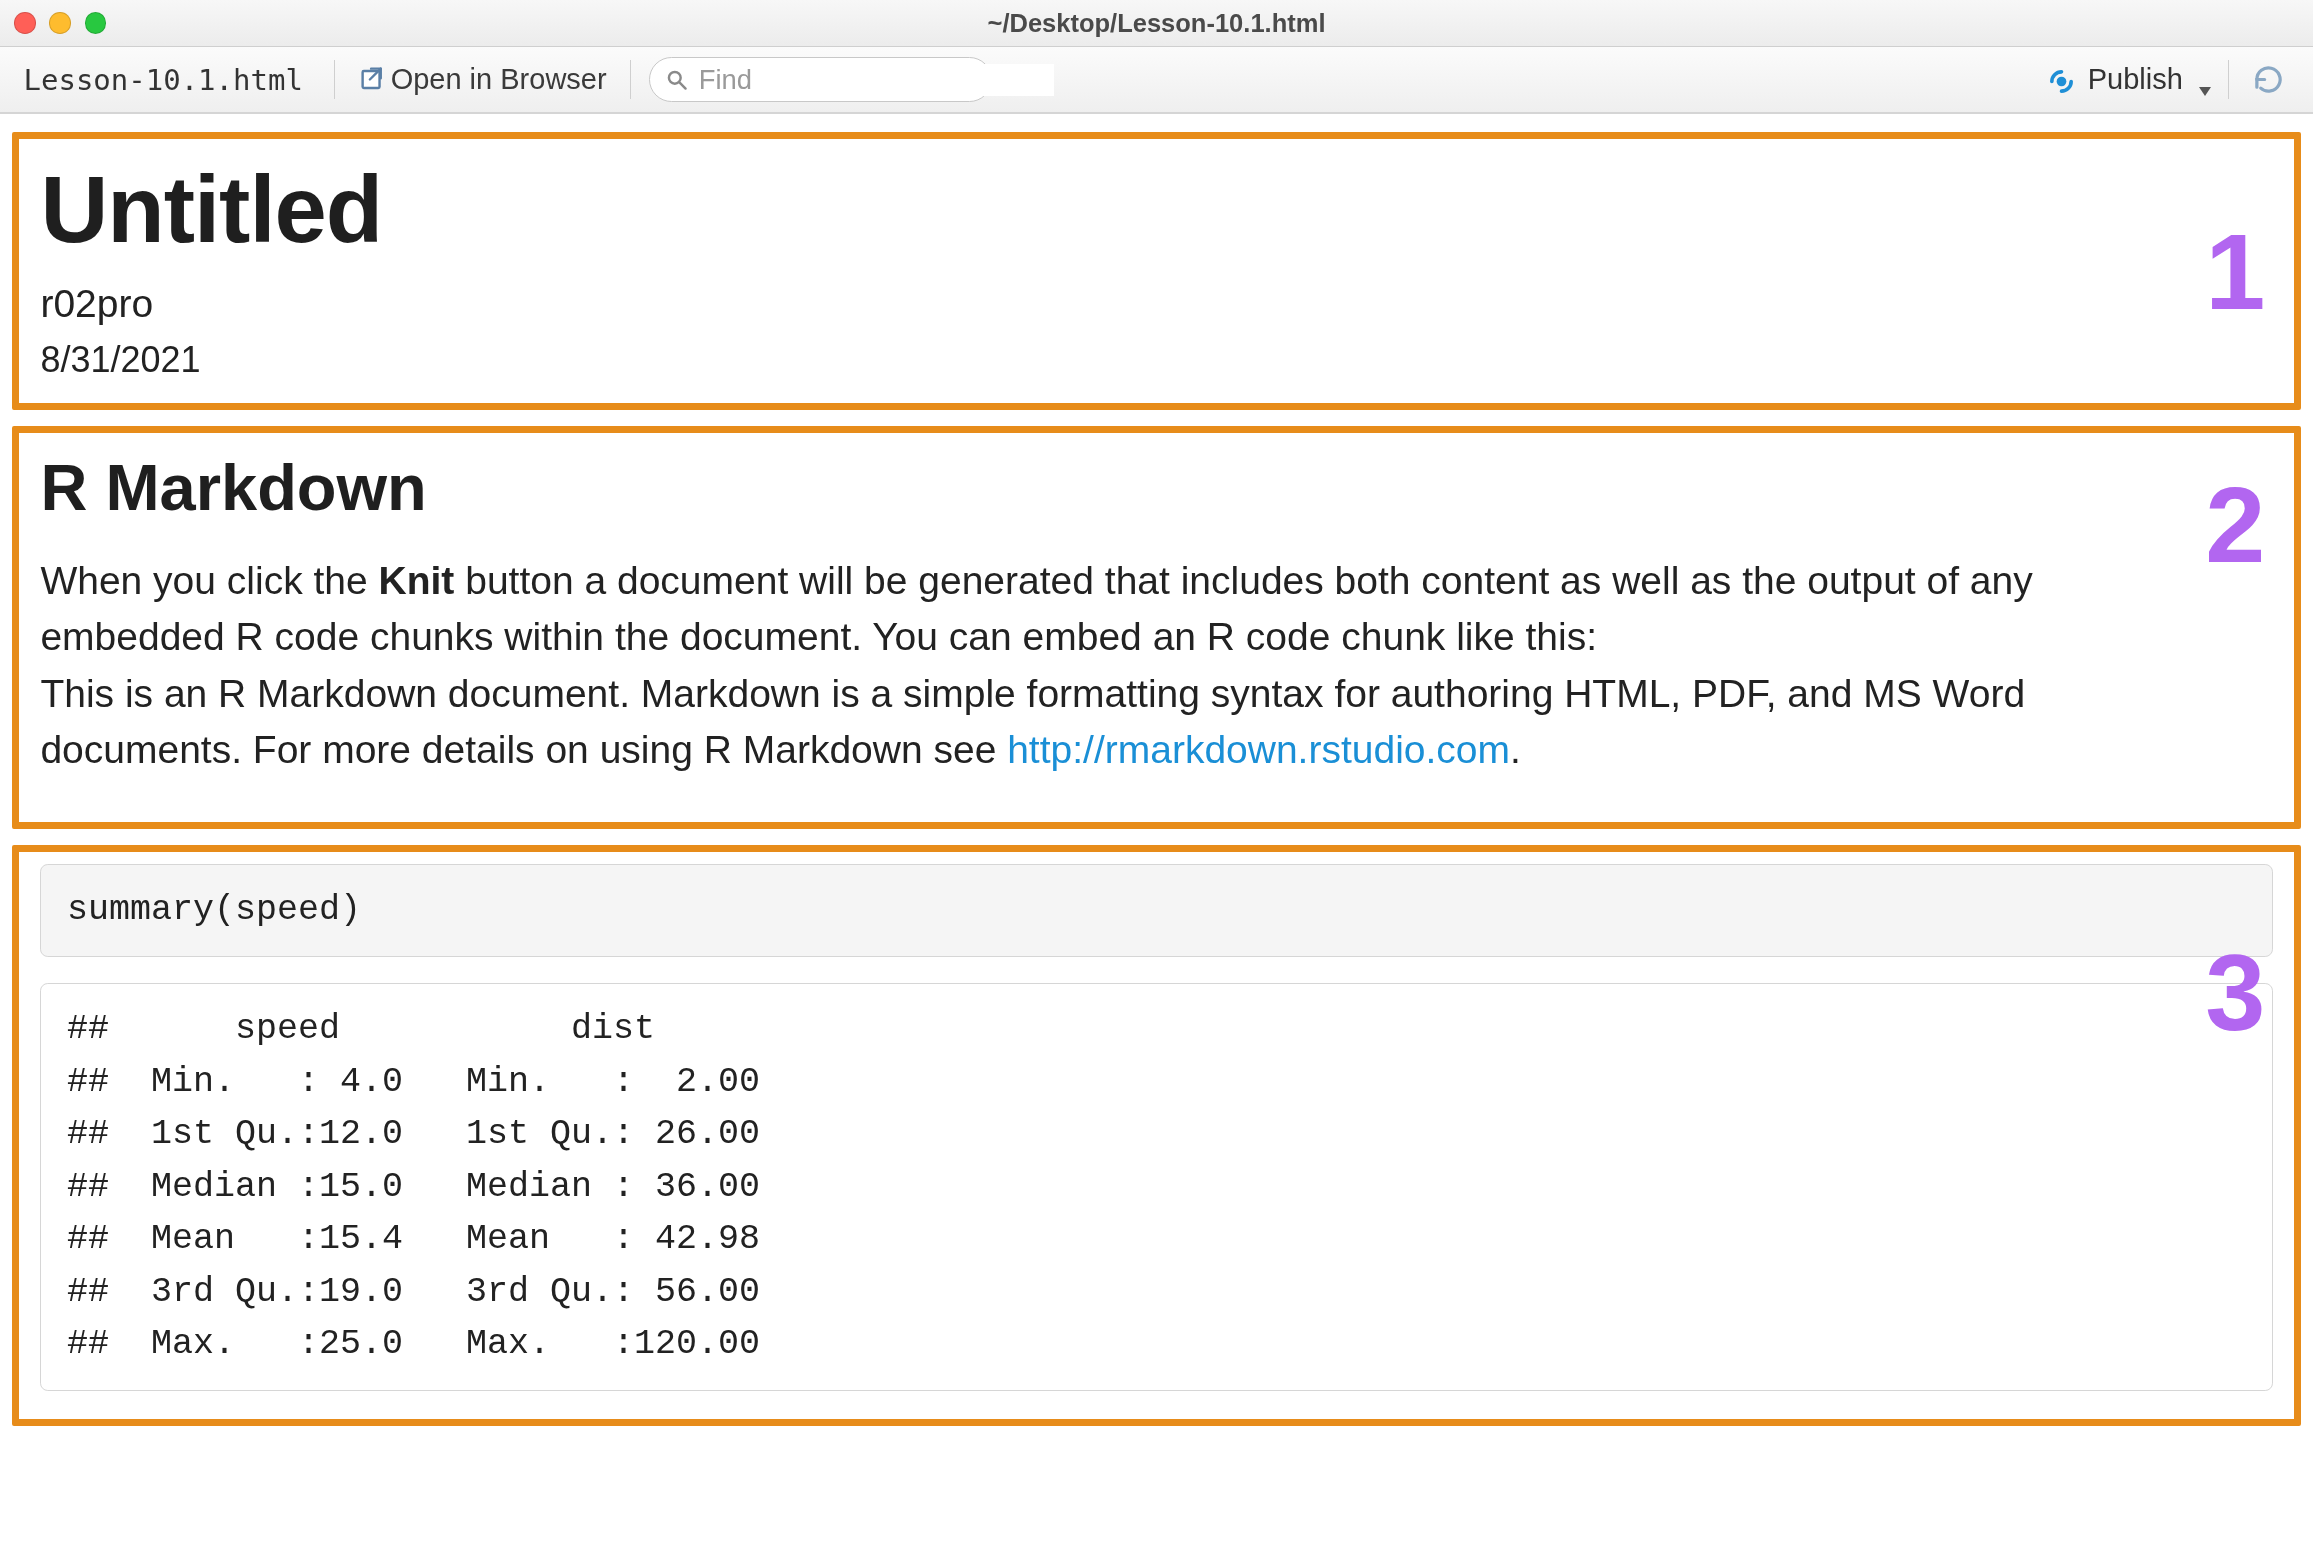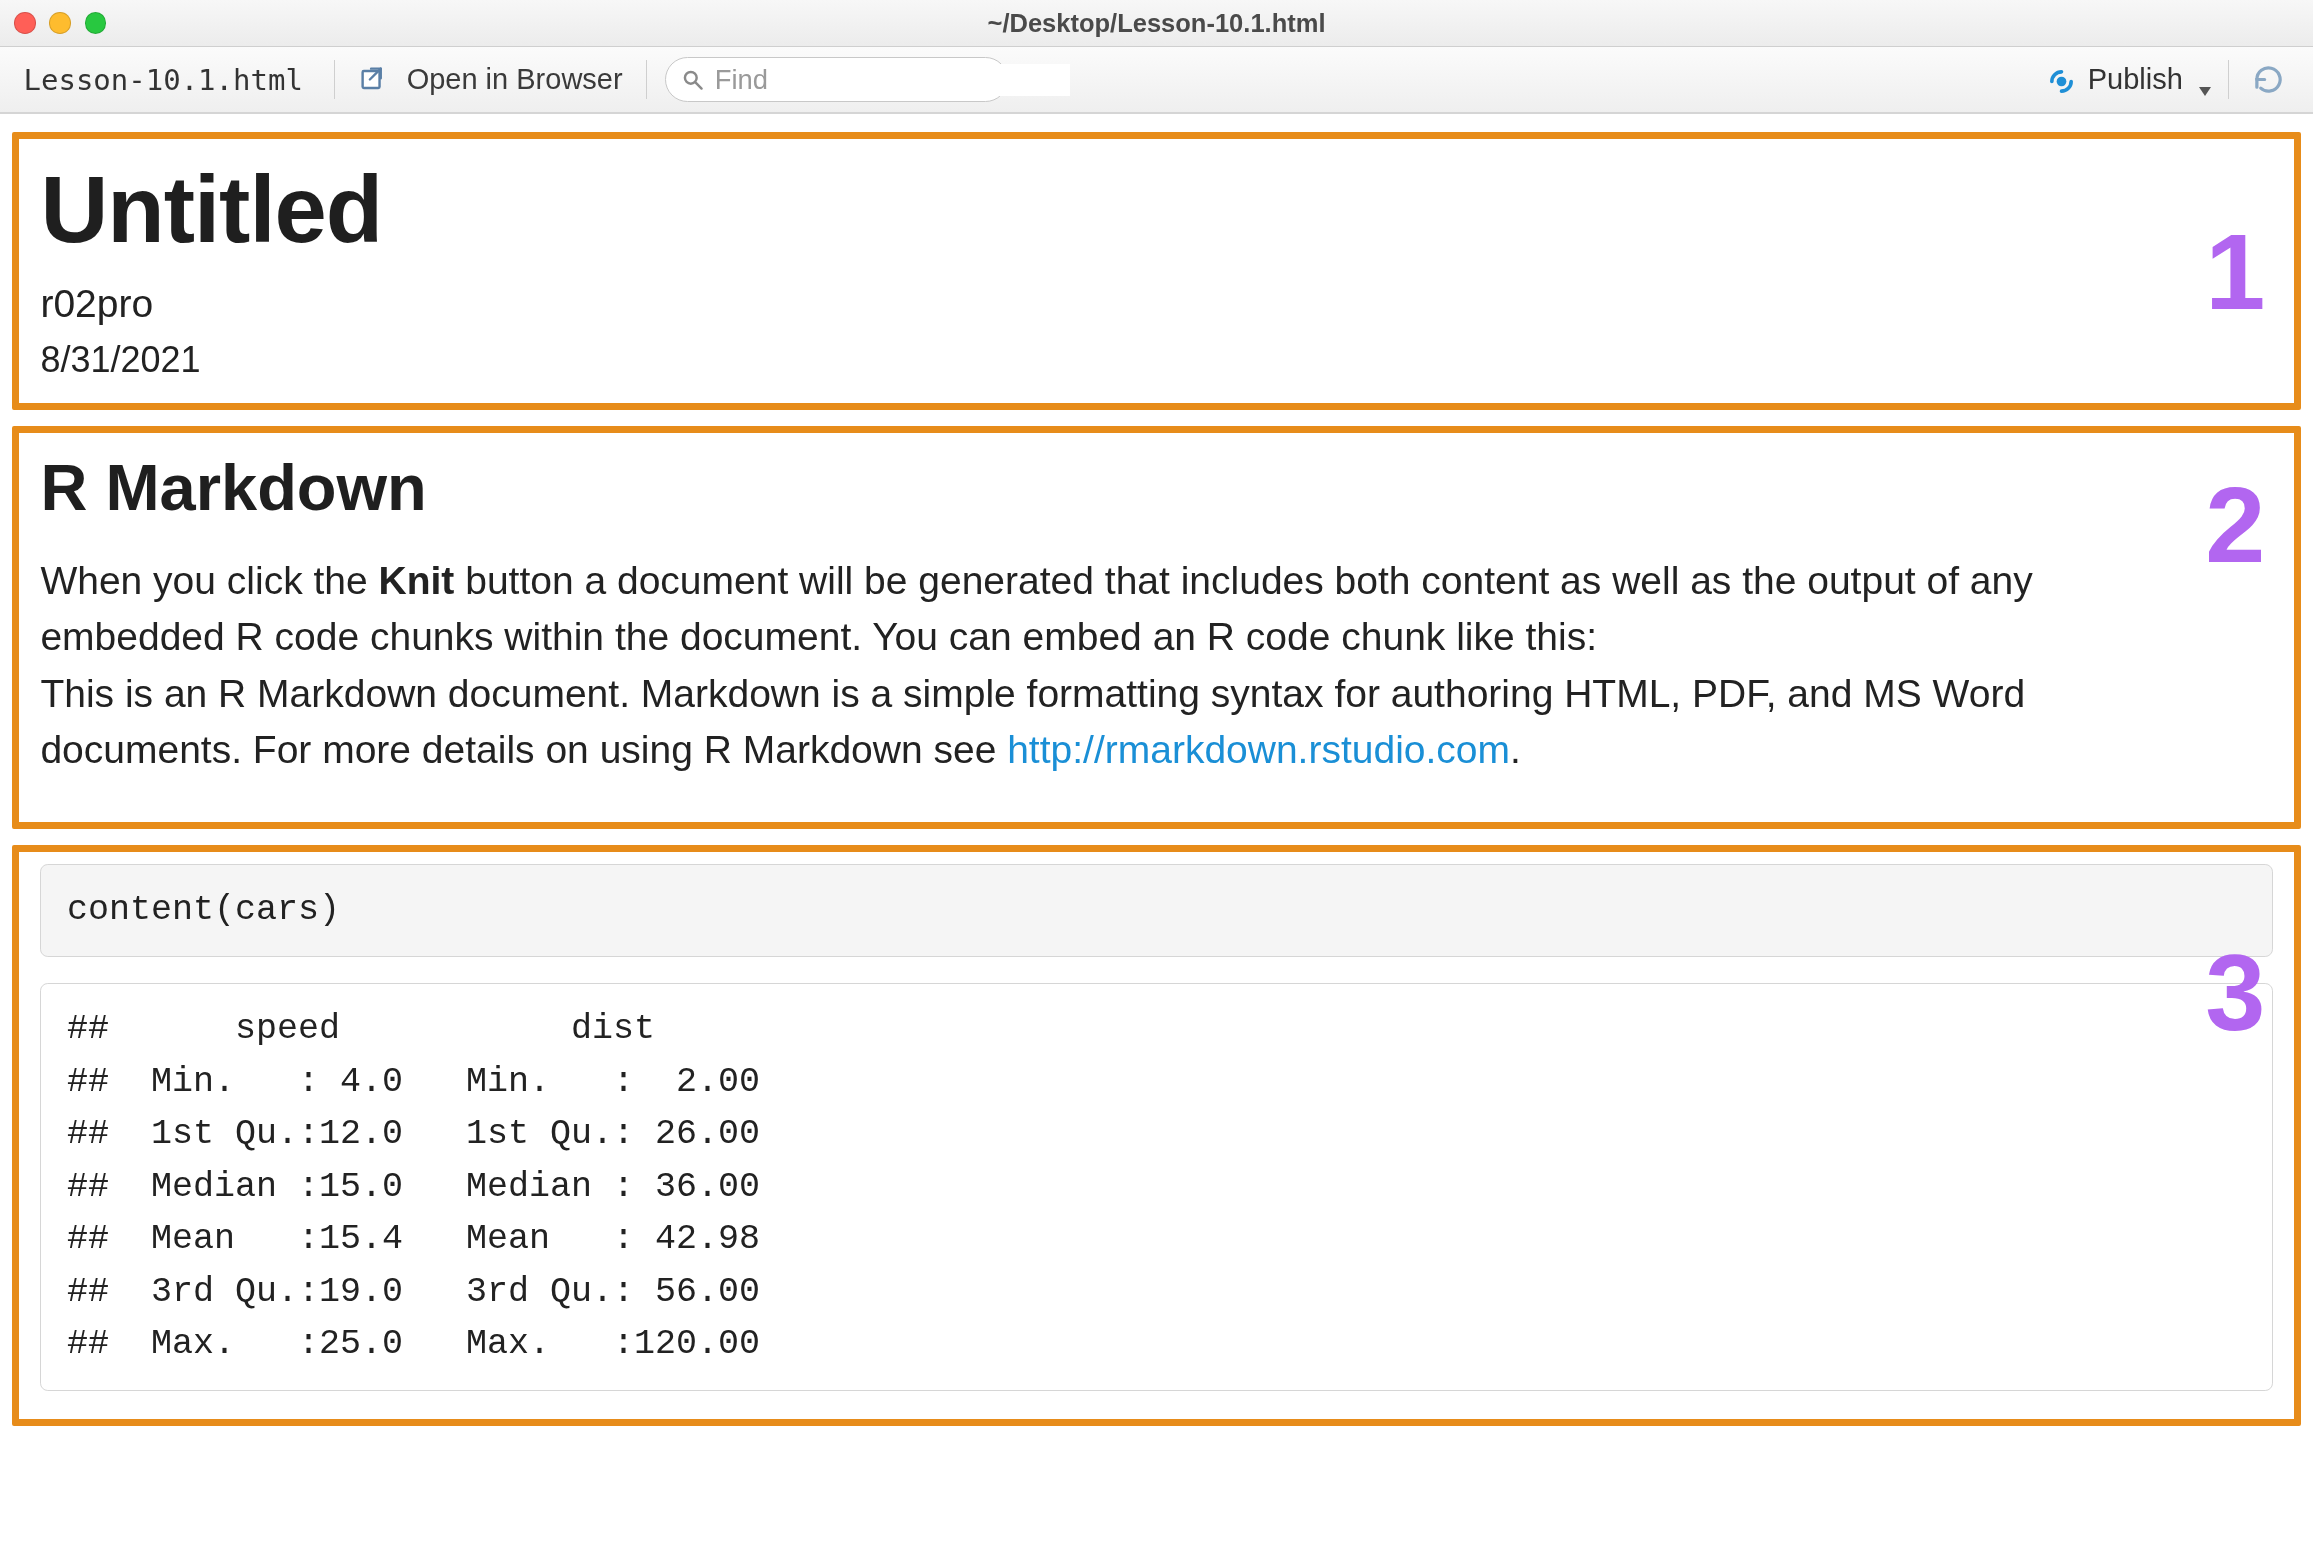--- a/index.html
+++ b/index.html
@@ -33,21 +33,21 @@
     border-bottom: 2px solid #d5d5d5;
     display: flex;
     align-items: center;
     padding: 0 23.5px;
     gap: 17.6px;
     font-size: 29px;
     color: #3a3a3a;
   }
   .toolbar .filename { font-family: Menlo, Consolas, monospace; font-size: 29px; color: #333; padding-right: 13.7px; }
   .vsep { width: 1px; height: 39px; background: #cfcfcf; }
-  .tool-btn { display: flex; align-items: center; gap: 19px; cursor: pointer; padding: 3.9px 5.9px; }
+  .tool-btn { display: flex; align-items: center; gap: 3px; cursor: pointer; padding: 3.9px 5.9px; }
   .icon { display: inline-flex; align-items: center; justify-content: center; }
   .findbox {
     display: flex; align-items: center; gap: 9.8px;
     width: 343px; height: 45px;
     border: 1px solid #c8c8c8; border-radius: 22.5px;
     background: #fff; padding: 0 15.7px;
   }
   .findbox input {
     border: none; outline: none; flex: 1;
     font-size: 27.4px; color: #0f172a;
@@ -179,21 +179,21 @@
     <p class="para" style="margin-bottom:0">
       <span>When you click the </span><strong>Knit</strong><span> button a document will be generated that includes both content as well as the output of any embedded R code chunks within the document. You can embed an R code chunk like this:</span>
     </p>
     <p class="para">
       <span>This is an R Markdown document. Markdown is a simple formatting syntax for authoring HTML, PDF, and MS Word documents. For more details on using R Markdown see </span><a>http://rmarkdown.rstudio.com</a><span>.</span>
     </p>
   </div>
 
   <div class="annotate-box codebox">
     <div class="annotate-num">3</div>
-    <div class="codeblock">content(cars)</div>
+    <div class="codeblock">summary(speed)</div>
     <div class="outputblock">##      speed           dist       
 ##  Min.   : 4.0   Min.   :  2.00  
 ##  1st Qu.:12.0   1st Qu.: 26.00  
 ##  Median :15.0   Median : 36.00  
 ##  Mean   :15.4   Mean   : 42.98  
 ##  3rd Qu.:19.0   3rd Qu.: 56.00  
 ##  Max.   :25.0   Max.   :120.00</div>
   </div>
 
 </div>

